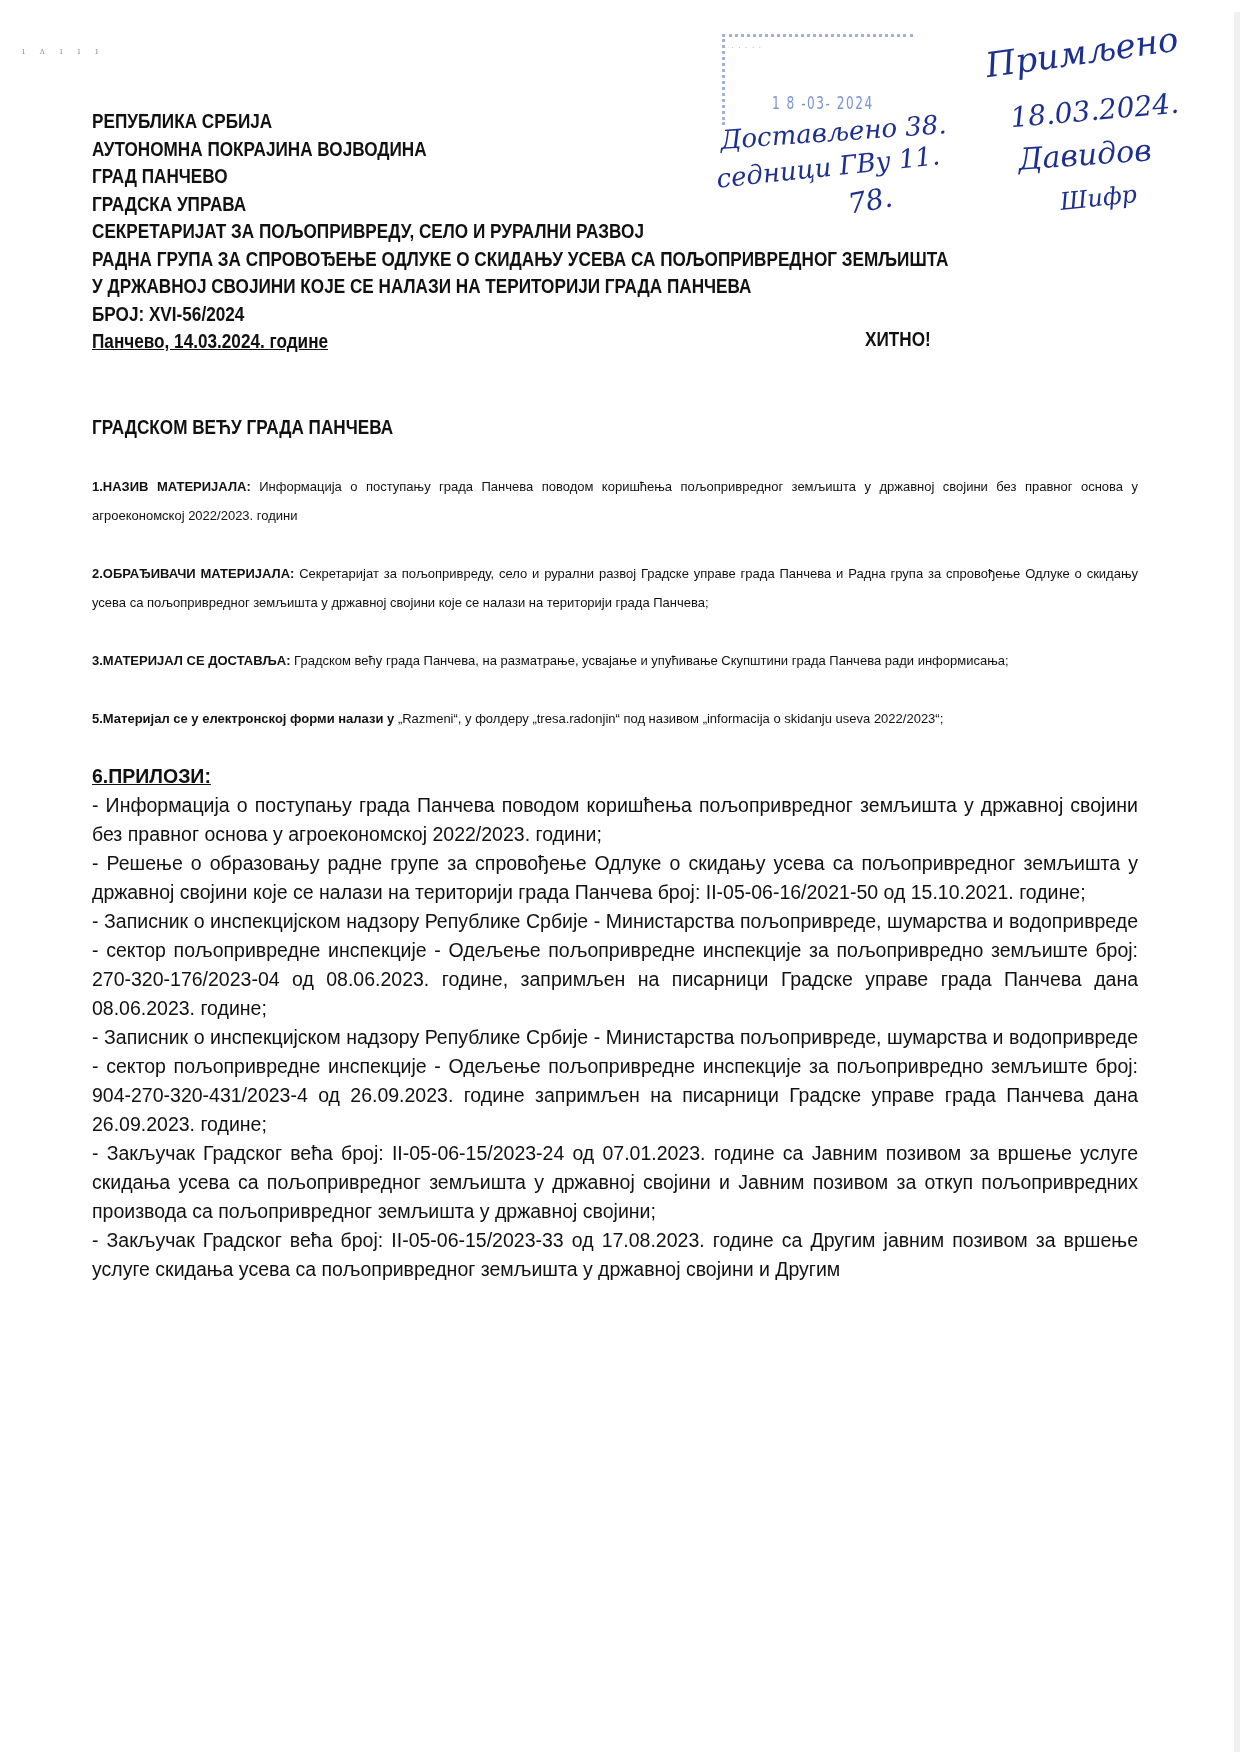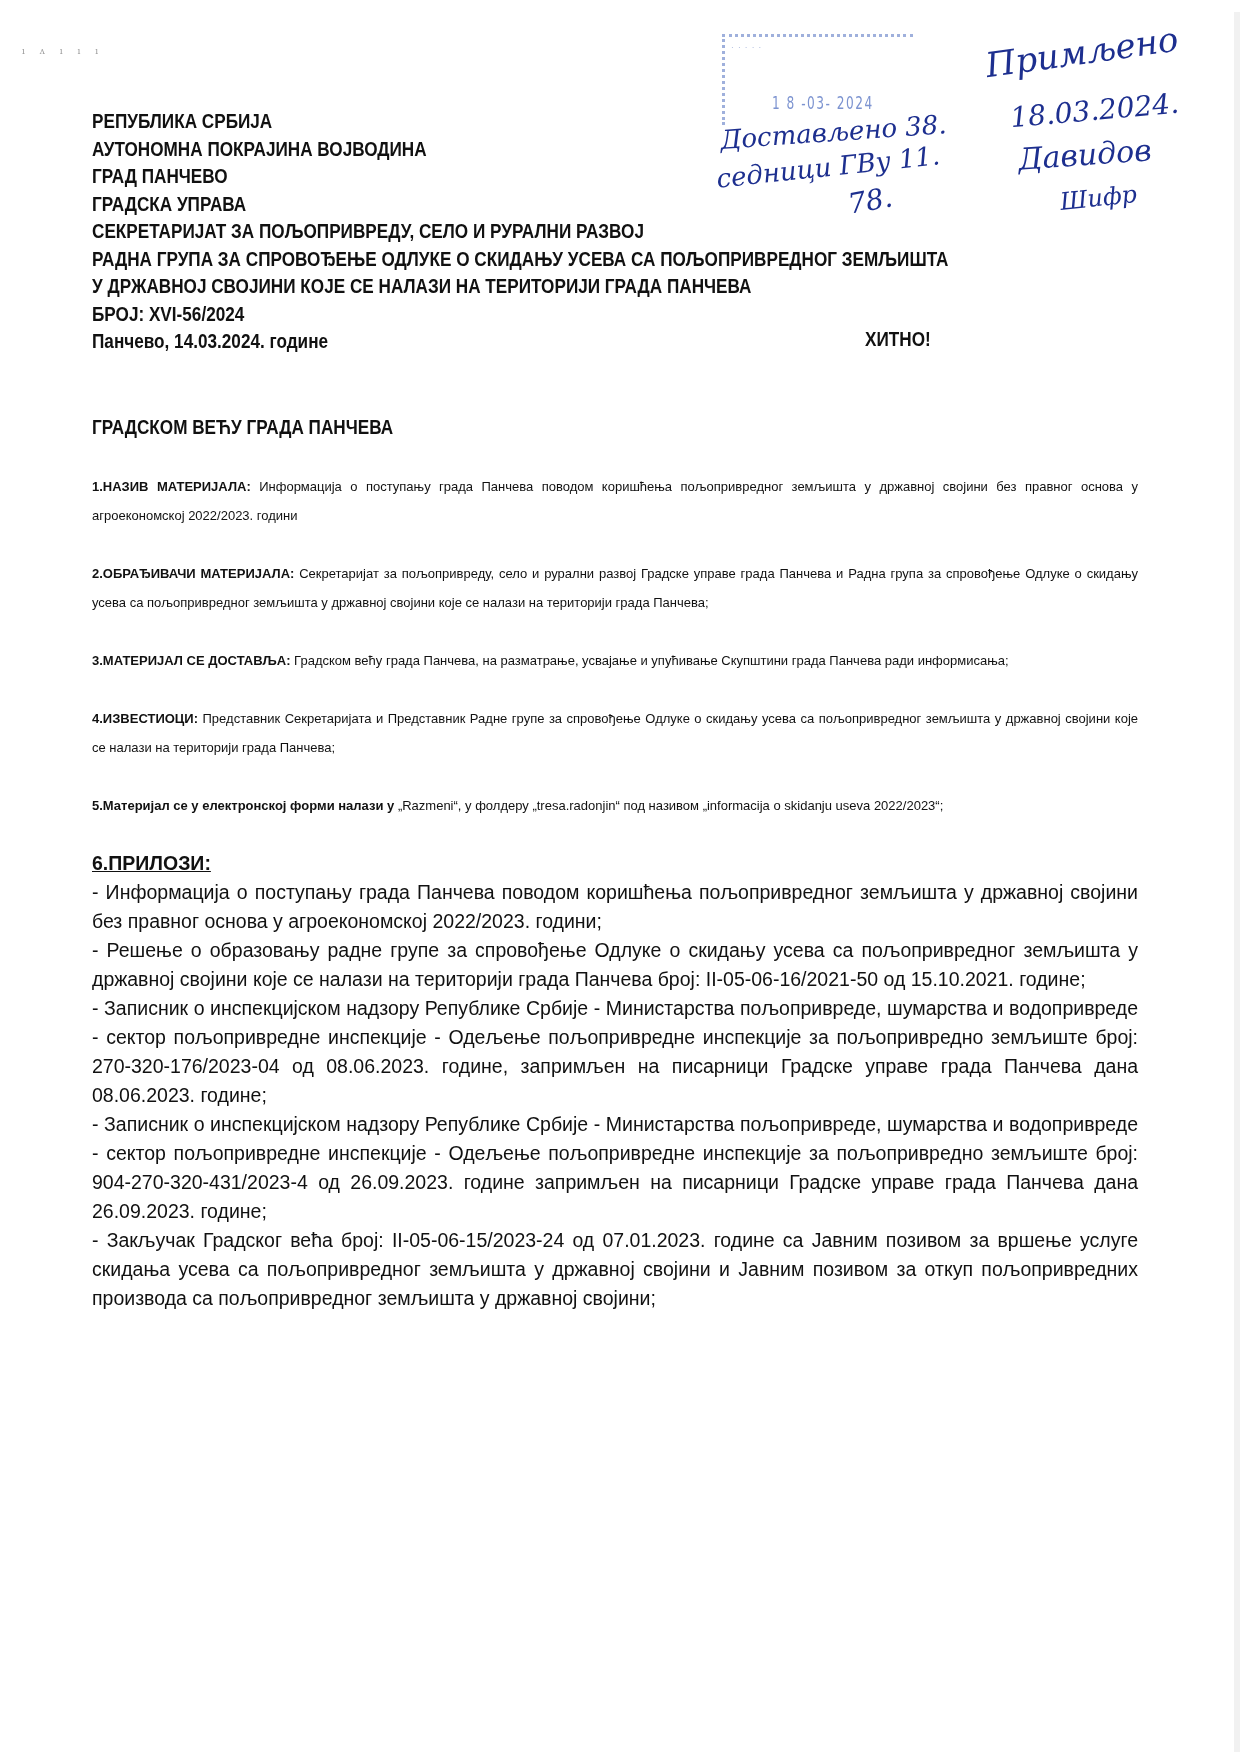--- a/index.html
+++ b/index.html
@@ -8,21 +8,21 @@
     font-family: "Liberation Sans", sans-serif; color: #111111;
   }
   .page { position: absolute; left: 0; top: 0; width: 1240px; height: 1657px; margin-top: 12px; }
 
   .scan-marks { position: absolute; left: 22px; top: 34px; font-size: 9px; color: #9a9a9a; letter-spacing: 6px;
     font-family: "DejaVu Serif", serif; }
 
   .header { position: absolute; left: 92px; top: 96px; width: 1080px; }
   .header .line { font-weight: bold; font-size: 19.5px; line-height: 27.5px; white-space: nowrap;
     transform: scaleX(0.88); transform-origin: left center; }
-  .date-row { position: relative; }
+  .date-row { position: relative; text-decoration: underline; }
   .urgent { position: absolute; left: 773px; top: 0; font-weight: bold; font-size: 19.5px;
     transform: scaleX(0.88); transform-origin: left center; }
 
   .addressee { position: absolute; left: 92px; top: 404px; font-weight: bold; font-size: 19.5px;
     transform: scaleX(0.88); transform-origin: left center; white-space: nowrap; }
 
   .body { position: absolute; left: 92px; top: 460px; width: 1046px; }
   .section { font-size: 13px; line-height: 29px; text-align: justify; margin-bottom: 29px; }
   .section .lbl { font-weight: bold; }
   .attach-title { font-weight: bold; font-size: 19.5px; line-height: 29px; text-decoration: underline; }
@@ -86,28 +86,26 @@
     <div class="section">
       <span class="lbl">1.НАЗИВ МАТЕРИЈАЛА:</span><span> Информација о поступању града Панчева поводом коришћења пољопривредног земљишта у државној својини без правног основа у агроекономској 2022/2023. години</span>
     </div>
     <div class="section">
       <span class="lbl">2.ОБРАЂИВАЧИ МАТЕРИЈАЛА:</span><span> Секретаријат за пољопривреду, село и рурални развој Градске управе града Панчева и Радна група за спровођење Одлуке о скидању усева са пољопривредног земљишта у државној својини које се налази на територији града Панчева;</span>
     </div>
     <div class="section">
       <span class="lbl">3.МАТЕРИЈАЛ СЕ ДОСТАВЉА:</span><span> Градском већу града Панчева, на разматрање, усвајање и упућивање Скупштини града Панчева ради информисања;</span>
     </div>
     <div class="section">
-      <span class="lbl">4.ИЗВЕСТИОЦИ:</span><span> Представник Секретаријата и Представник Радне групе за спровођење Одлуке о скидању усева са пољопривредног земљишта у државној својини које се налази на територији града Панчева;</span>
-    </div>
-    <div class="section">
       <span class="lbl">5.Материјал се у електронској форми налази у</span><span> „Razmeni“, у фолдеру „tresa.radonjin“ под називом „informacija o skidanju useva 2022/2023“;</span>
     </div>
 
     <div class="attach-title">6.ПРИЛОЗИ:</div>
     <div class="attach-item">- Информација о поступању града Панчева поводом коришћења пољопривредног земљишта у државној својини без правног основа у агроекономској 2022/2023. години;</div>
     <div class="attach-item">- Решење о образовању радне групе за спровођење Одлуке о скидању усева са пољопривредног земљишта у државној својини које се налази на територији града Панчева број: II-05-06-16/2021-50 од 15.10.2021. године;</div>
     <div class="attach-item">- Записник о инспекцијском надзору Републике Србије - Министарства пољопривреде, шумарства и водопривреде - сектор пољопривредне инспекције - Одељење пољопривредне инспекције за пољопривредно земљиште број: 270-320-176/2023-04 од 08.06.2023. године, запримљен на писарници Градске управе града Панчева дана 08.06.2023. године;</div>
     <div class="attach-item"> - Записник о инспекцијском надзору Републике Србије - Министарства пољопривреде, шумарства и водопривреде - сектор пољопривредне инспекције - Одељење пољопривредне инспекције за пољопривредно земљиште број: 904-270-320-431/2023-4 од 26.09.2023. године запримљен на писарници Градске управе града Панчева дана 26.09.2023. године;</div>
     <div class="attach-item">- Закључак Градског већа број: II-05-06-15/2023-24 од 07.01.2023. године са Јавним позивом за вршење услуге скидања усева са пољопривредног земљишта у државној својини и Јавним позивом за откуп пољопривредних производа са пољопривредног земљишта у државној својини;</div>
+    <div class="attach-item">- Закључак Градског већа број: II-05-06-15/2023-33 од 17.08.2023. године са Другим јавним позивом за вршење услуге скидања усева са пољопривредног земљишта у државној својини и Другим</div>
   </div>
 
   <div class="right-edge"></div>
 </div>
 
 </body></html>

